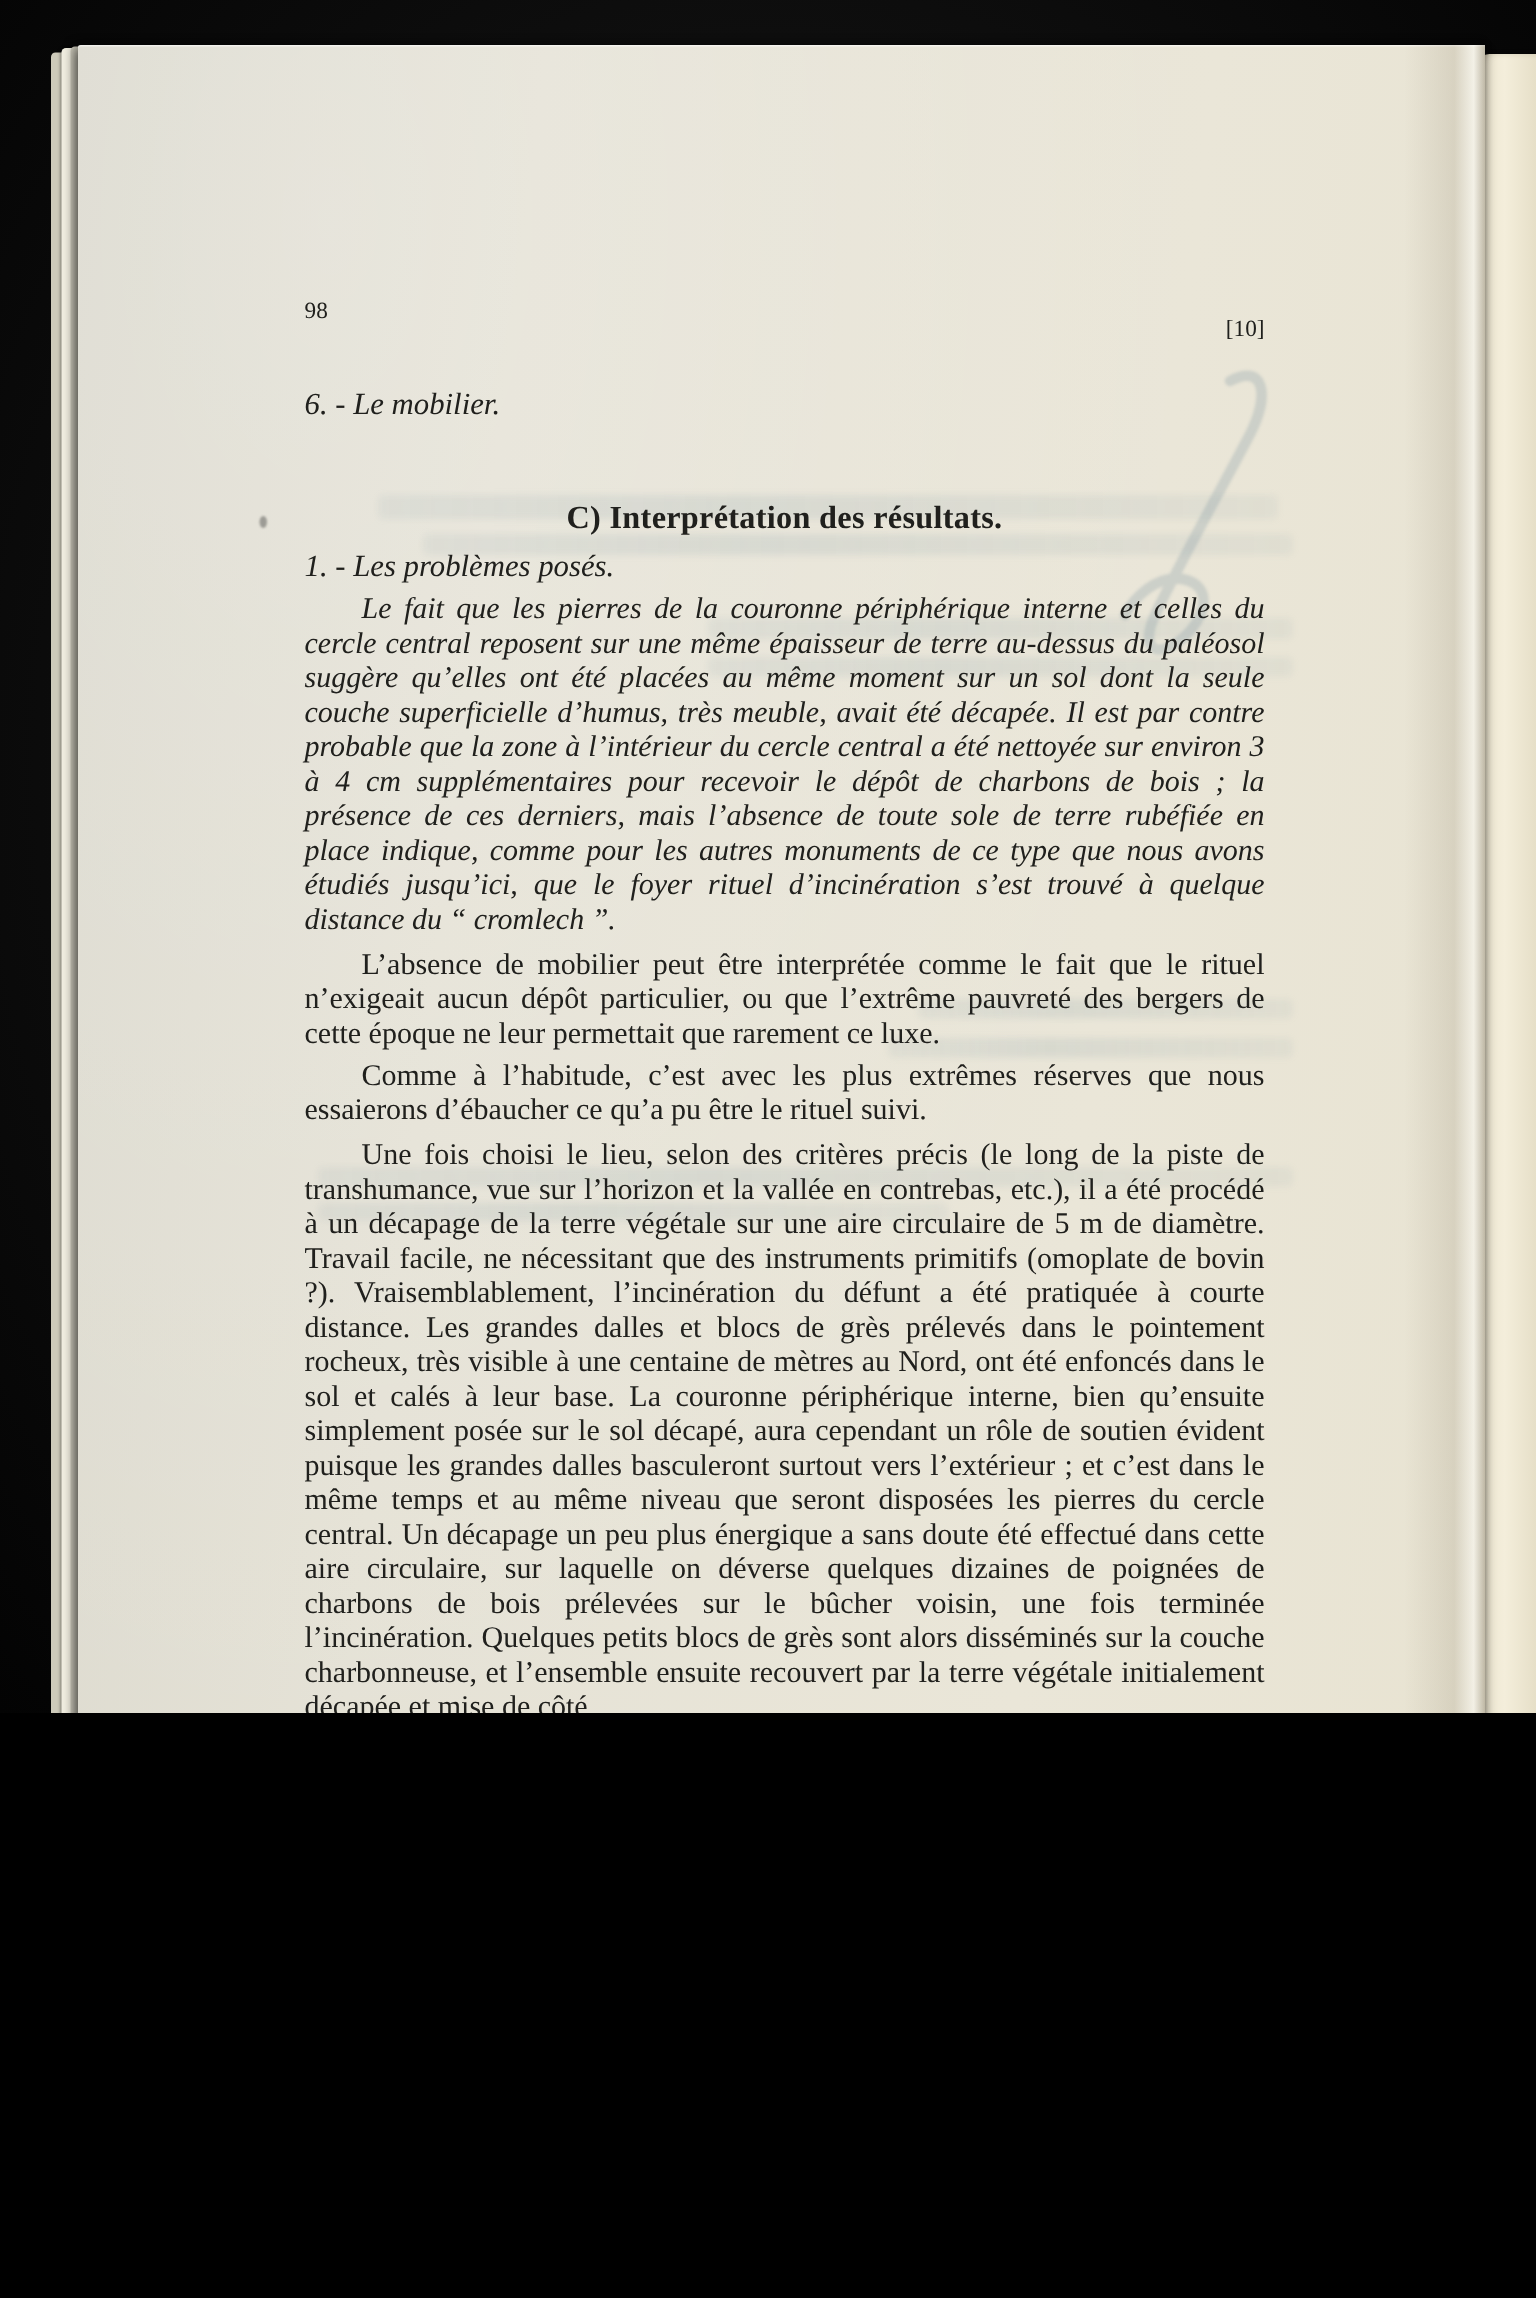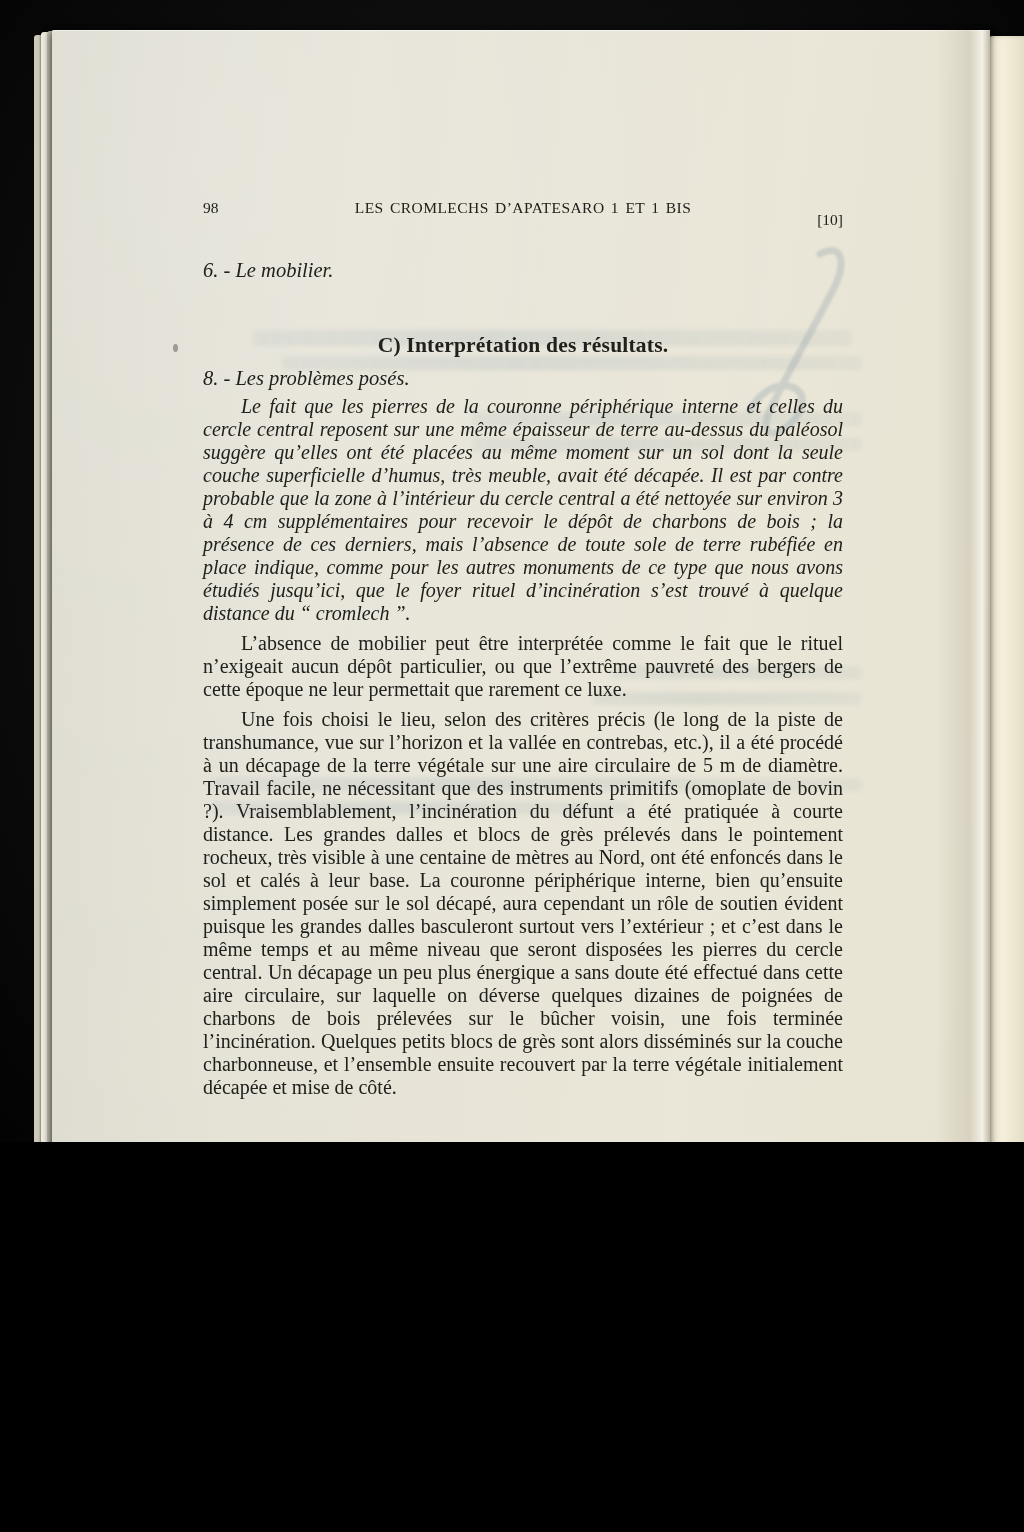--- a/index.html
+++ b/index.html
@@ -97,29 +97,29 @@
     <svg class="flourish" width="180" height="220" viewBox="0 0 180 220">
       <path d="M128 14 C150 2 156 22 140 52 C120 90 92 140 78 170 C68 192 78 200 96 186 C112 172 118 150 96 146 C80 143 64 158 58 170" fill="none" stroke="rgba(125,150,162,.55)" stroke-width="7" stroke-linecap="round"></path>
     </svg>
 
     <div class="speck"></div>
 
     <div class="text-col">
 
       <div class="header-row">
         <span class="pagenum">98</span>
-        <span class="runtitle">LES CROMLECHS D’APATESARO 1 ET 1 BIS</span>
         <span class="folio">[10]</span>
       </div>
 
       <h3 id="s4h" class="h-italic">6. - Le mobilier.</h3>
 
       <h2 id="ch" class="h-bold">C) Interprétation des résultats.</h2>
 
-      <h3 id="s1h" class="h-italic">8. - Les problèmes posés.</h3>
+      <h3 id="s1h" class="h-italic">1. - Les problèmes posés.</h3>
       <p id="s1p1">Le fait que les pierres de la couronne périphérique interne et celles du cercle central reposent sur une même épaisseur de terre au-dessus du paléosol suggère qu’elles ont été placées au même moment sur un sol dont la seule couche superficielle d’humus, très meuble, avait été décapée. Il est par contre probable que la zone à l’intérieur du cercle central a été nettoyée sur environ 3 à 4 cm supplémentaires pour recevoir le dépôt de charbons de bois ; la présence de ces derniers, mais l’absence de toute sole de terre rubéfiée en place indique, comme pour les autres monuments de ce type que nous avons étudiés jusqu’ici, que le foyer rituel d’incinération s’est trouvé à quelque distance du “ cromlech ”.</p>
       <p id="s1p2">L’absence de mobilier peut être interprétée comme le fait que le rituel n’exigeait aucun dépôt particulier, ou que l’extrême pauvreté des bergers de cette époque ne leur permettait que rarement ce luxe.</p>
 
+      <p id="s2p1">Comme à l’habitude, c’est avec les plus extrêmes réserves que nous essaierons d’ébaucher ce qu’a pu être le rituel suivi.</p>
       <p id="s2p2">Une fois choisi le lieu, selon des critères précis (le long de la piste de transhumance, vue sur l’horizon et la vallée en contrebas, etc.), il a été procédé à un décapage de la terre végétale sur une aire circulaire de 5 m de diamètre. Travail facile, ne nécessitant que des instruments primitifs (omoplate de bovin ?). Vraisemblablement, l’incinération du défunt a été pratiquée à courte distance. Les grandes dalles et blocs de grès prélevés dans le pointement rocheux, très visible à une centaine de mètres au Nord, ont été enfoncés dans le sol et calés à leur base. La couronne périphérique interne, bien qu’ensuite simplement posée sur le sol décapé, aura cependant un rôle de soutien évident puisque les grandes dalles basculeront surtout vers l’extérieur ; et c’est dans le même temps et au même niveau que seront disposées les pierres du cercle central. Un décapage un peu plus énergique a sans doute été effectué dans cette aire circulaire, sur laquelle on déverse quelques dizaines de poignées de charbons de bois prélevées sur le bûcher voisin, une fois terminée l’incinération. Quelques petits blocs de grès sont alors disséminés sur la couche charbonneuse, et l’ensemble ensuite recouvert par la terre végétale initialement décapée et mise de côté.</p>
 
     </div>
   </div>
 </div>
 
 </body></html>

